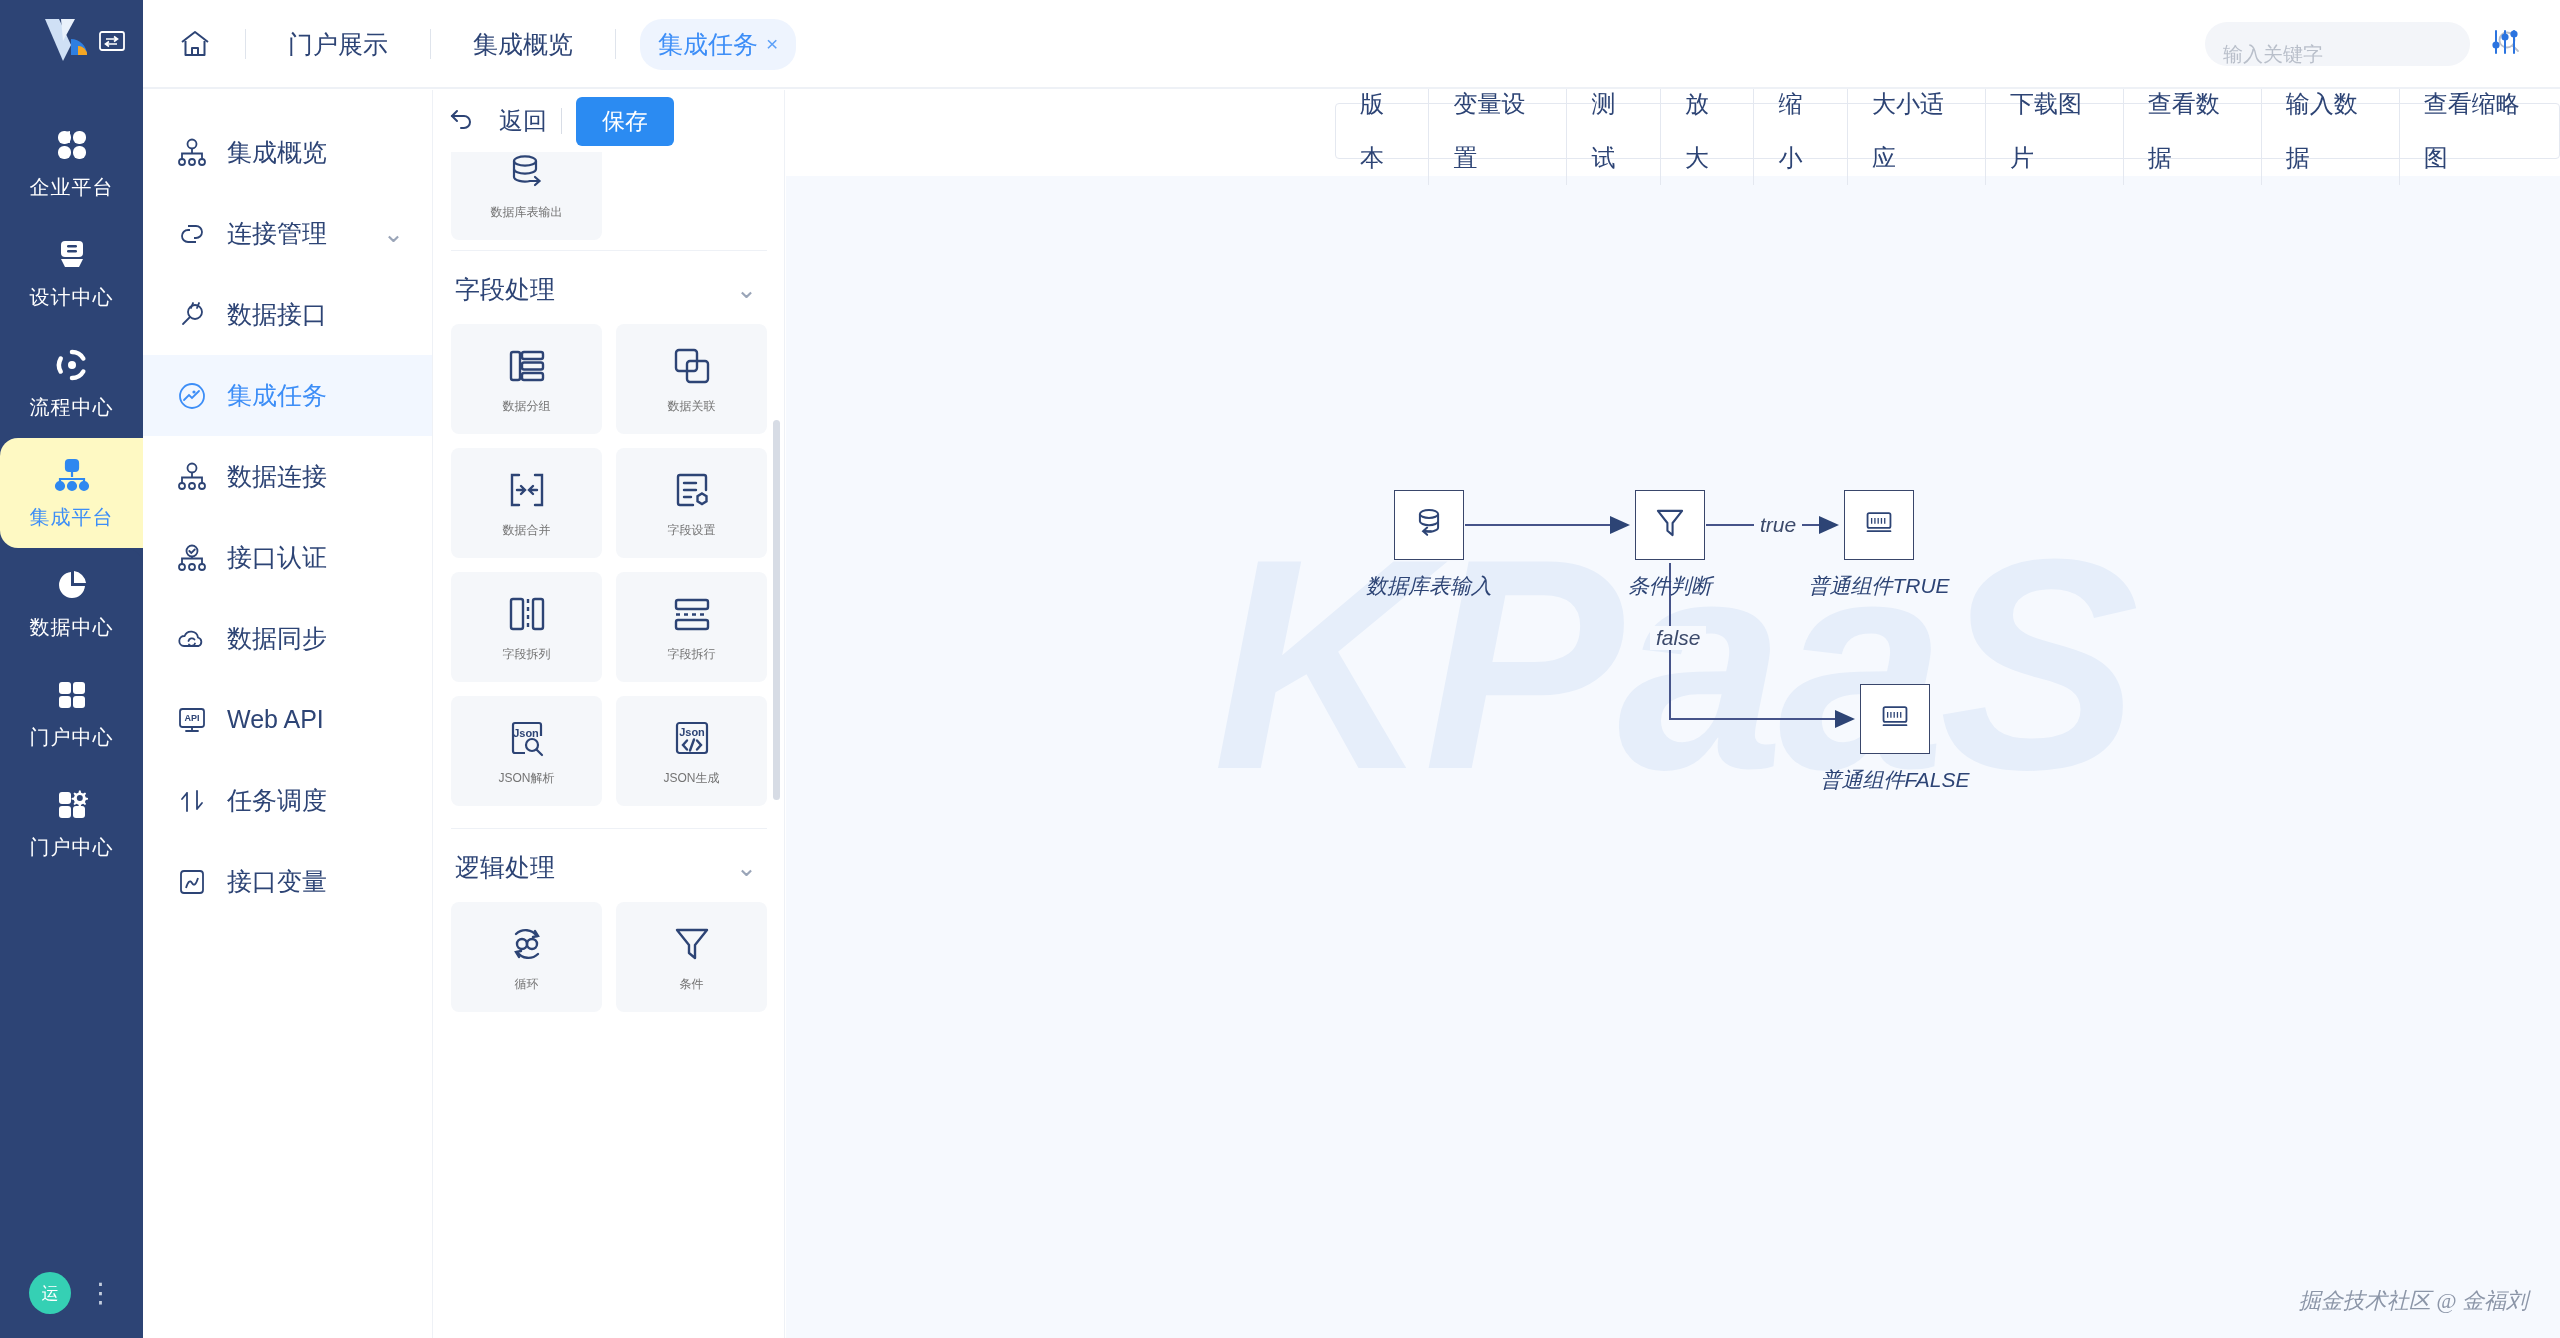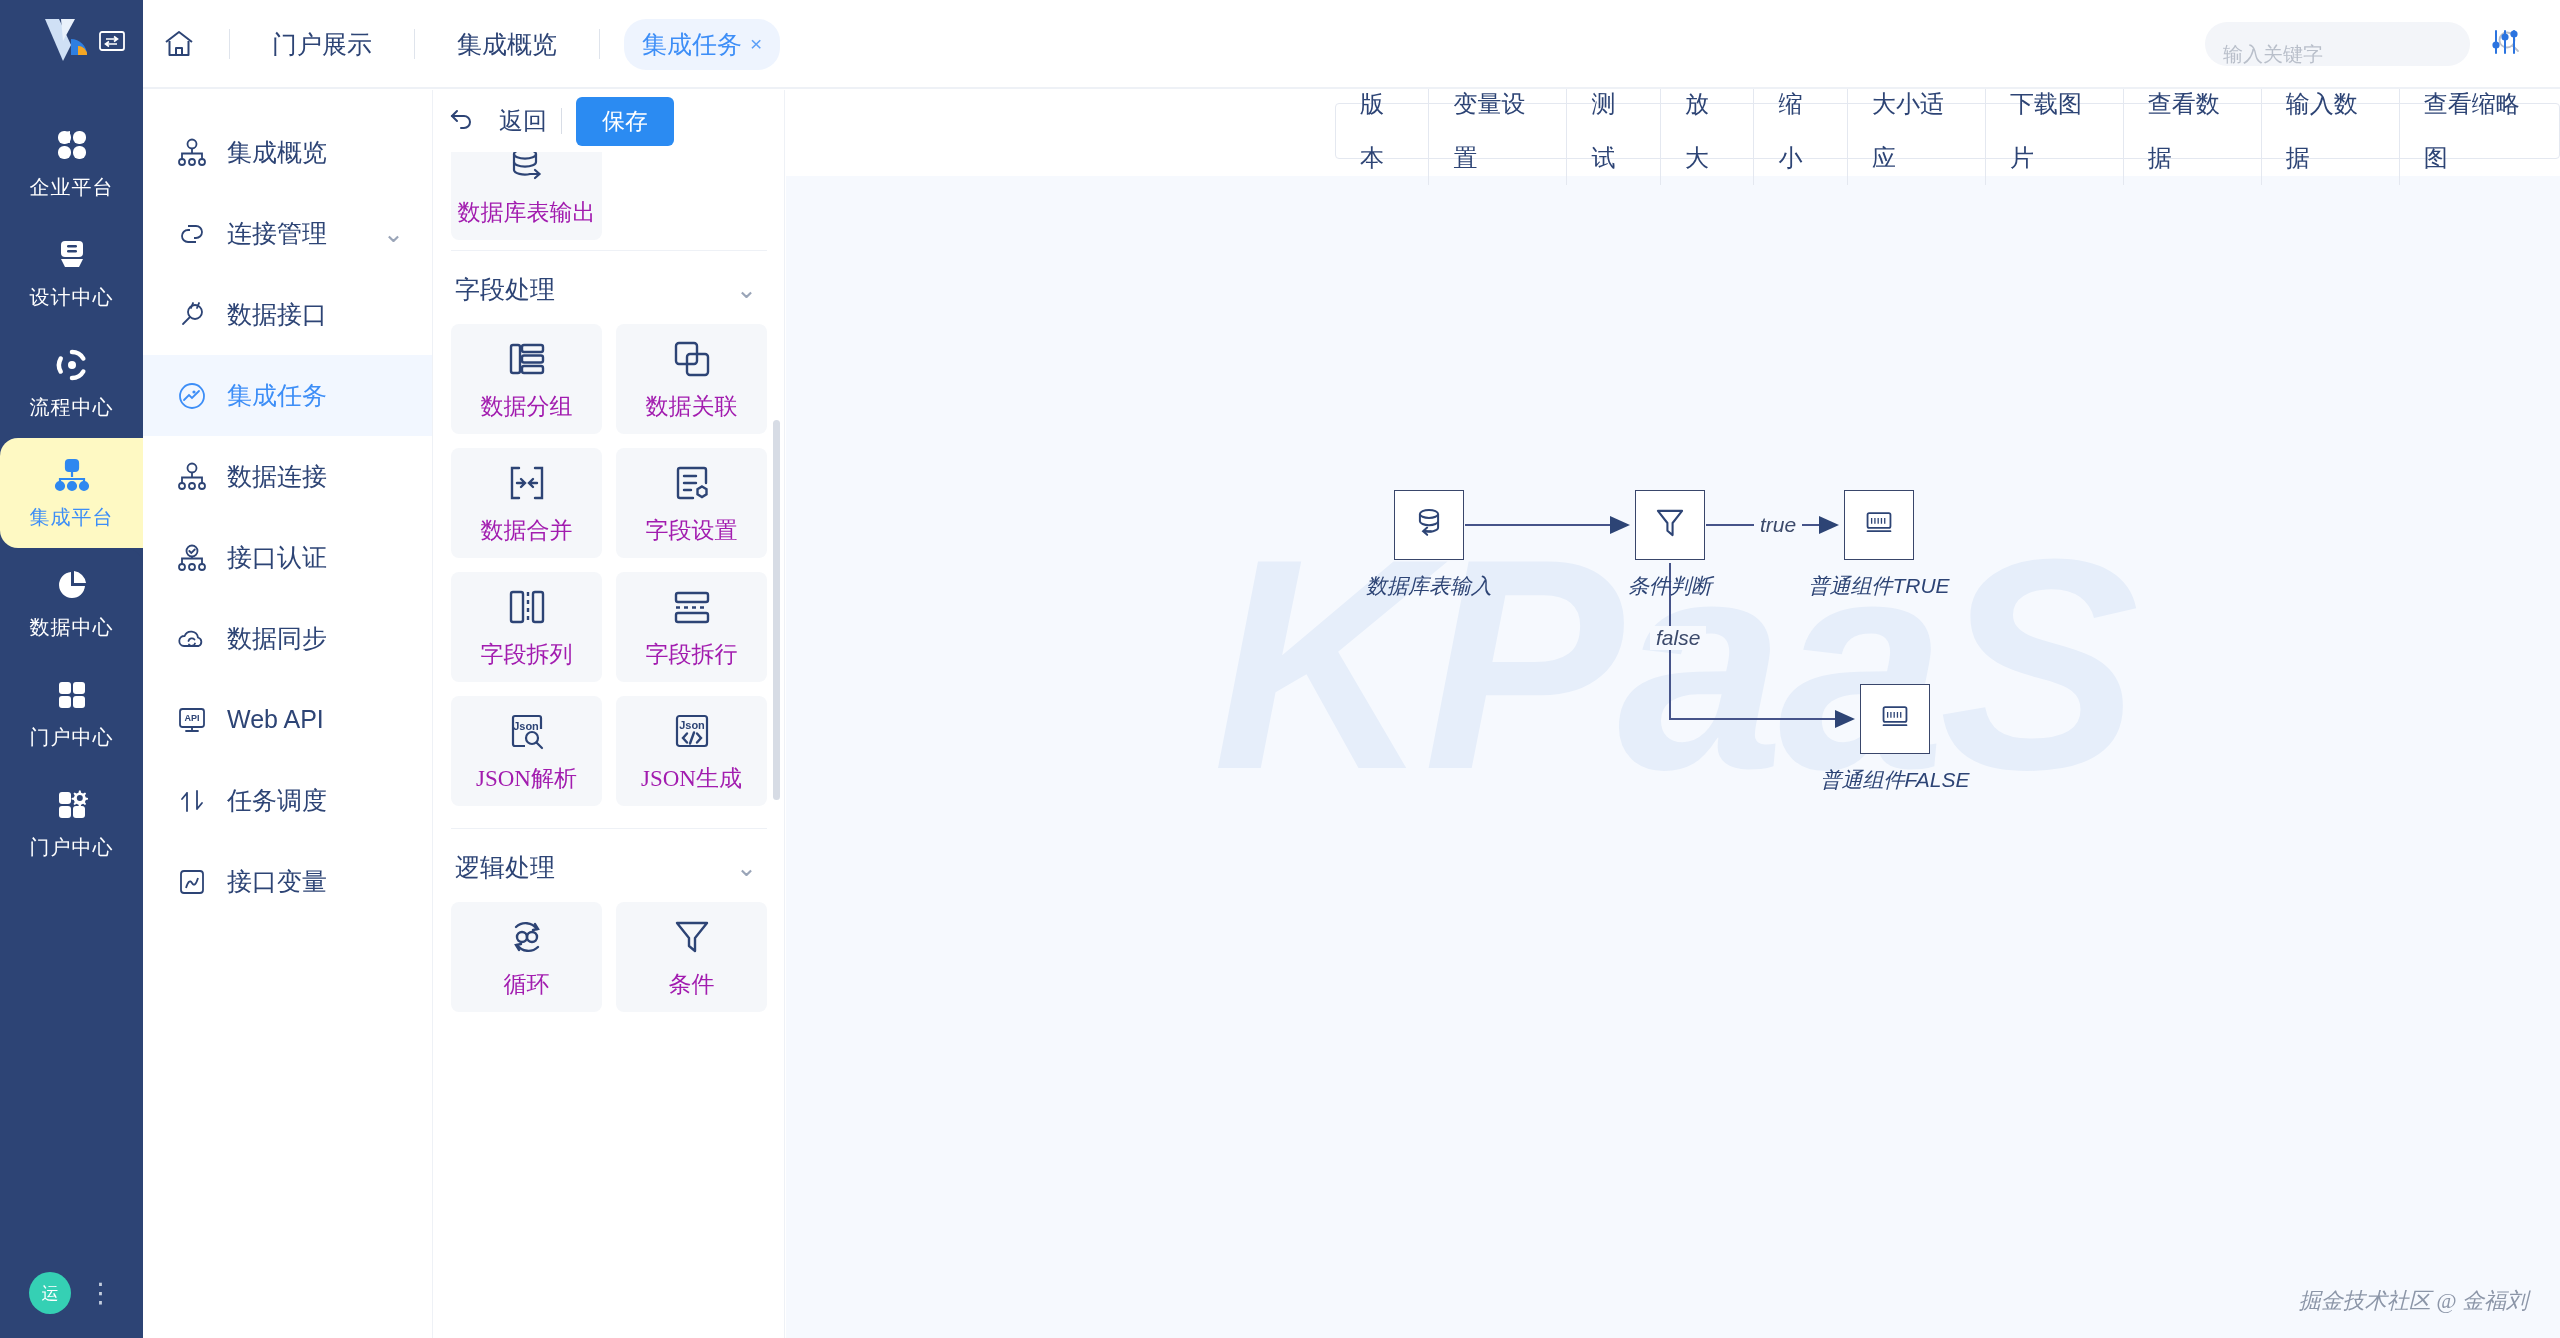--- a/index.html
+++ b/index.html
@@ -40,21 +40,21 @@
   }
   #rail-more { color: #c4cede; font-size: 27px; line-height: 14px; letter-spacing: 0; }
 
   
   #topbar {
     position: absolute; left: 143px; top: 0; width: 2417px; height: 88px;
     background: #ffffff; border-top-left-radius: 20px; display: flex; align-items: center;
     z-index: 4;
   }
   #topbar-underline { position: absolute; left: 143px; top: 87px; width: 2417px; height: 2px; background: #eef1f6; z-index: 4; }
-  .tabs { display: flex; align-items: center; height: 88px; padding-left: 10px; }
+  .tabs { display: flex; align-items: center; height: 88px; padding-left: 26px; }
   .tab-home { width: 52px; height: 52px; display: flex; align-items: center; justify-content: center; cursor: pointer; }
   .tab-sep { width: 1px; height: 30px; background: #dfe4ec; margin: 0 24px; }
   .tab {
     font-size: 25px; color: #2d4475; padding: 9px 18px; border-radius: 22px;
     cursor: pointer; white-space: nowrap;
   }
   .tab.active { background: #eef4fe; color: #3d8ef7; display: flex; align-items: center; gap: 8px; }
   .tab .tab-close { font-size: 21px; color: #5ca0f8; }
   #search-wrap { position: absolute; right: 18px; top: 0; height: 88px; display: flex; align-items: center; gap: 20px; padding-right: 22px; }
   #search-box {
@@ -101,21 +101,21 @@
   }
   .pal-group-head .chev { color: #9aa5b8; }
   .pal-sep { height: 1px; background: #eef1f6; margin: 10px 0 0 0; }
   .pal-grid { display: grid; grid-template-columns: 1fr 1fr; gap: 14px; }
   .pal-card {
     background: #f5f7fa; border-radius: 8px; height: 110px;
     display: flex; flex-direction: column; align-items: center; justify-content: center;
     gap: 10px; cursor: pointer;
   }
   .pal-card .pc-ico { width: 44px; height: 44px; display: flex; align-items: center; justify-content: center; }
-  .pal-card .pc-label { font-size: 23px; color: #a21caf; white-space: nowrap; font-family: Liberation Serif, serif; }
+  .pal-card .pc-label { font-size: 12px; color: #737373; white-space: nowrap; }
   #pal-scrollbar {
     position: absolute; right: 4px; top: 330px; width: 7px; height: 380px;
     background: #d7dce5; border-radius: 4px; cursor: pointer;
   }
 
   
   #canvas {
     position: absolute; left: 786px; top: 176px; width: 1774px; height: 1162px;
     background: #f6f9fe; overflow: hidden; font-style: italic;
   }

